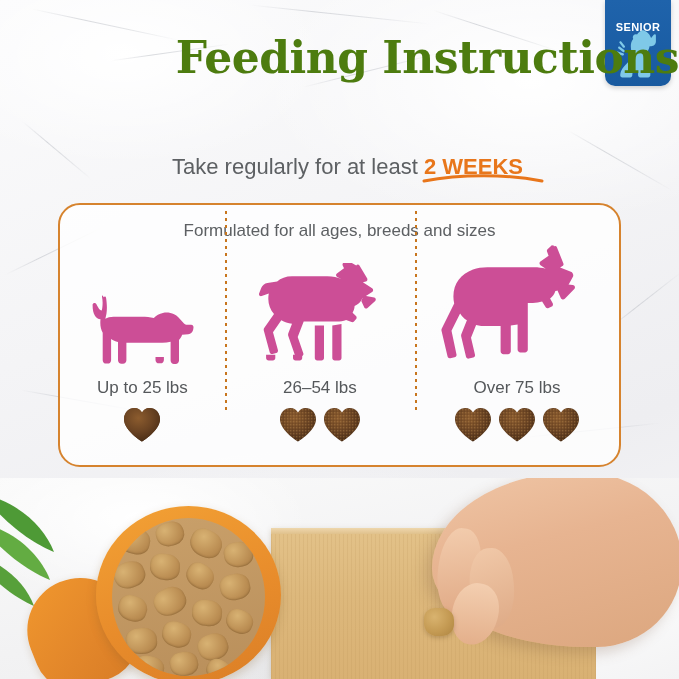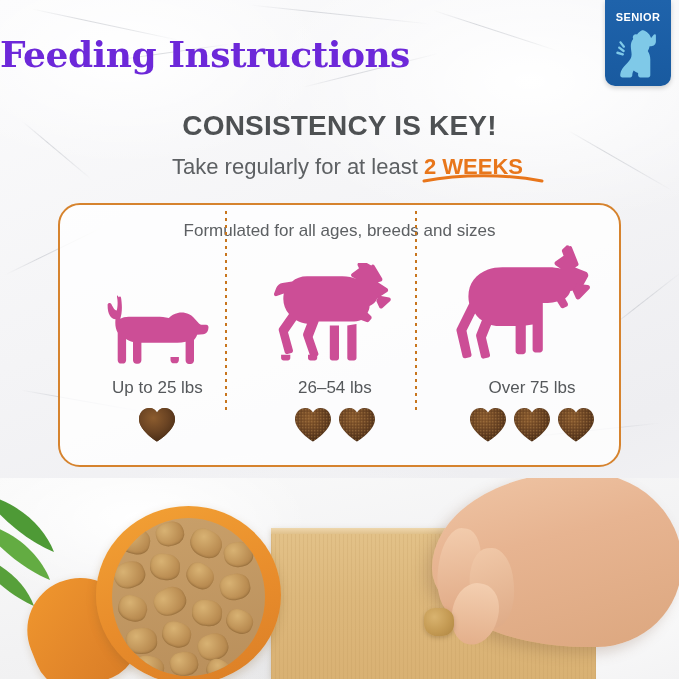--- a/index.html
+++ b/index.html
@@ -29,32 +29,32 @@
 
   
   .badge{
     position:absolute;right:8px;top:0;width:66px;height:86px;
     background:linear-gradient(180deg,#1f63ab 0%,#1b5ea5 55%,#195a9f 100%);
     border-radius:0 0 10px 10px;
     box-shadow:0 2px 5px rgba(0,0,0,.18);
     overflow:hidden;
   }
   .badge-label{
-    position:absolute;top:11px;left:0;right:0;text-align:center;
+    position:absolute;top:21px;left:0;right:0;text-align:center;
     color:#ffffff;font-weight:bold;font-size:11px;letter-spacing:.4px;
     font-family:"Liberation Sans", sans-serif;
   }
   .badge-dog{position:absolute;left:10px;top:26px;}
 
   
   .title{
-    position:absolute;left:0;right:0;top:36px;text-align:left;
-    color:#6d28d9;
+    position:absolute;left:0;right:0;top:36px;text-align:right;
+    color:#4d7c0f;
     font-family:"DejaVu Serif", serif;
-    font-weight:bold;font-size:36px;letter-spacing:-.5px;
+    font-weight:bold;font-size:44px;letter-spacing:-.5px;
     line-height:1;
   }
   .subtitle{
     position:absolute;left:0;right:0;top:110px;text-align:center;
     color:#4e5153;font-weight:bold;font-size:28px;letter-spacing:.2px;
   }
   .tagline{
     position:absolute;left:16px;right:0;top:154px;text-align:center;
     color:#5d6063;font-size:22px;font-weight:normal;
     white-space:nowrap;
@@ -71,21 +71,21 @@
   }
   .card-head{
     position:absolute;left:0;right:0;top:16px;text-align:center;
     color:#5d6063;font-size:17px;
   }
   .cols{
     position:absolute;left:0;top:44px;width:100%;height:218px;
     display:flex;
   }
   .col{flex:1;position:relative;display:flex;flex-direction:column;align-items:center;}
-  .col.c1{flex:0 0 29.5%;margin-left:15px;}
+  .col.c1{flex:0 0 29.5%;}
   .col.c2{flex:0 0 34%;}
   .col.c3{flex:0 0 36.5%;text-align:right;}
   .divider{
     position:absolute;top:6px;width:2px;height:200px;
     background-image:linear-gradient(#C8761E 0 50%, rgba(0,0,0,0) 50% 100%);
     background-size:2px 7px;
   }
   .divider.d1{left:29.5%;}
   .divider.d2{left:63.5%;}
 
@@ -210,21 +210,20 @@
       <svg width="46" height="52" viewBox="0 0 46 52">
         <g fill="#7FC9E8">
           <path d="M30 4c-3.4 0-6.4 1.8-8 4.6-1.3-.5-2.6-.2-3.4.7-.9 1-1 2.4-.4 3.6-1.6 2-2.4 4.5-2.4 7.1 0 3.3.8 6 .8 8.6 0 3.1-1.6 5.5-3.6 7.7-2.4 2.6-5.3 5-6.9 8.8-.5 1.2-.8 2.5-.9 3.9-.1 1.3.9 2.4 2.2 2.4h7.8c1.2 0 2.1-1 2.1-2.2 0-1.8.5-3.3 1.4-4.7 1.2 1.2 2.7 2.1 4.4 2.6v2.2c0 1.2 1 2.1 2.1 2.1h8c1.2 0 2.1-1 2.1-2.1V33.6c0-3.2-.9-6.1-2.5-8.6.9-1.4 1.5-3 1.8-4.7h1.6c2.6 0 4.7-2.1 4.7-4.7V9.4c0-.7-.5-1.2-1.2-1.2-.4 0-.8.2-1 .5l-2.6 3.4c-1.4-4.7-5.7-8.1-10.8-8.1h.7z"></path>
           <path d="M3.5 22.5c-.5-.4-.6-1.1-.2-1.6.4-.5 1.1-.6 1.6-.2l4.4 3.4c.5.4.6 1.1.2 1.6-.4.5-1.1.6-1.6.2l-4.4-3.4zM2.1 27.9c-.6-.2-1-.9-.8-1.5.2-.6.9-1 1.5-.8l5.3 1.7c.6.2 1 .9.8 1.5-.2.6-.9 1-1.5.8l-5.3-1.7zM4.6 17.1c-.4-.5-.3-1.2.2-1.6.5-.4 1.2-.3 1.6.2l3.4 4.3c.4.5.3 1.2-.2 1.6-.5.4-1.2.3-1.6-.2l-3.4-4.3z"></path>
         </g>
       </svg>
     </span>
   </div>
 
   <div class="title">Feeding Instructions</div>
-  <div class="subtitle">CONSISTENCY IS KEY!</div>
   <div class="tagline"><span>Take regularly for at least </span><span class="hl">2 WEEKS</span></div>
   <div class="swoosh">
     <svg width="679" height="14" viewBox="0 0 679 14">
       <path d="M424 9 C 460 2, 508 2, 542 9" stroke="#E8761B" stroke-width="3" fill="none" stroke-linecap="round"></path>
     </svg>
   </div>
 
   <div class="card">
     <div class="card-head">Formulated for all ages, breeds and sizes</div>
 

